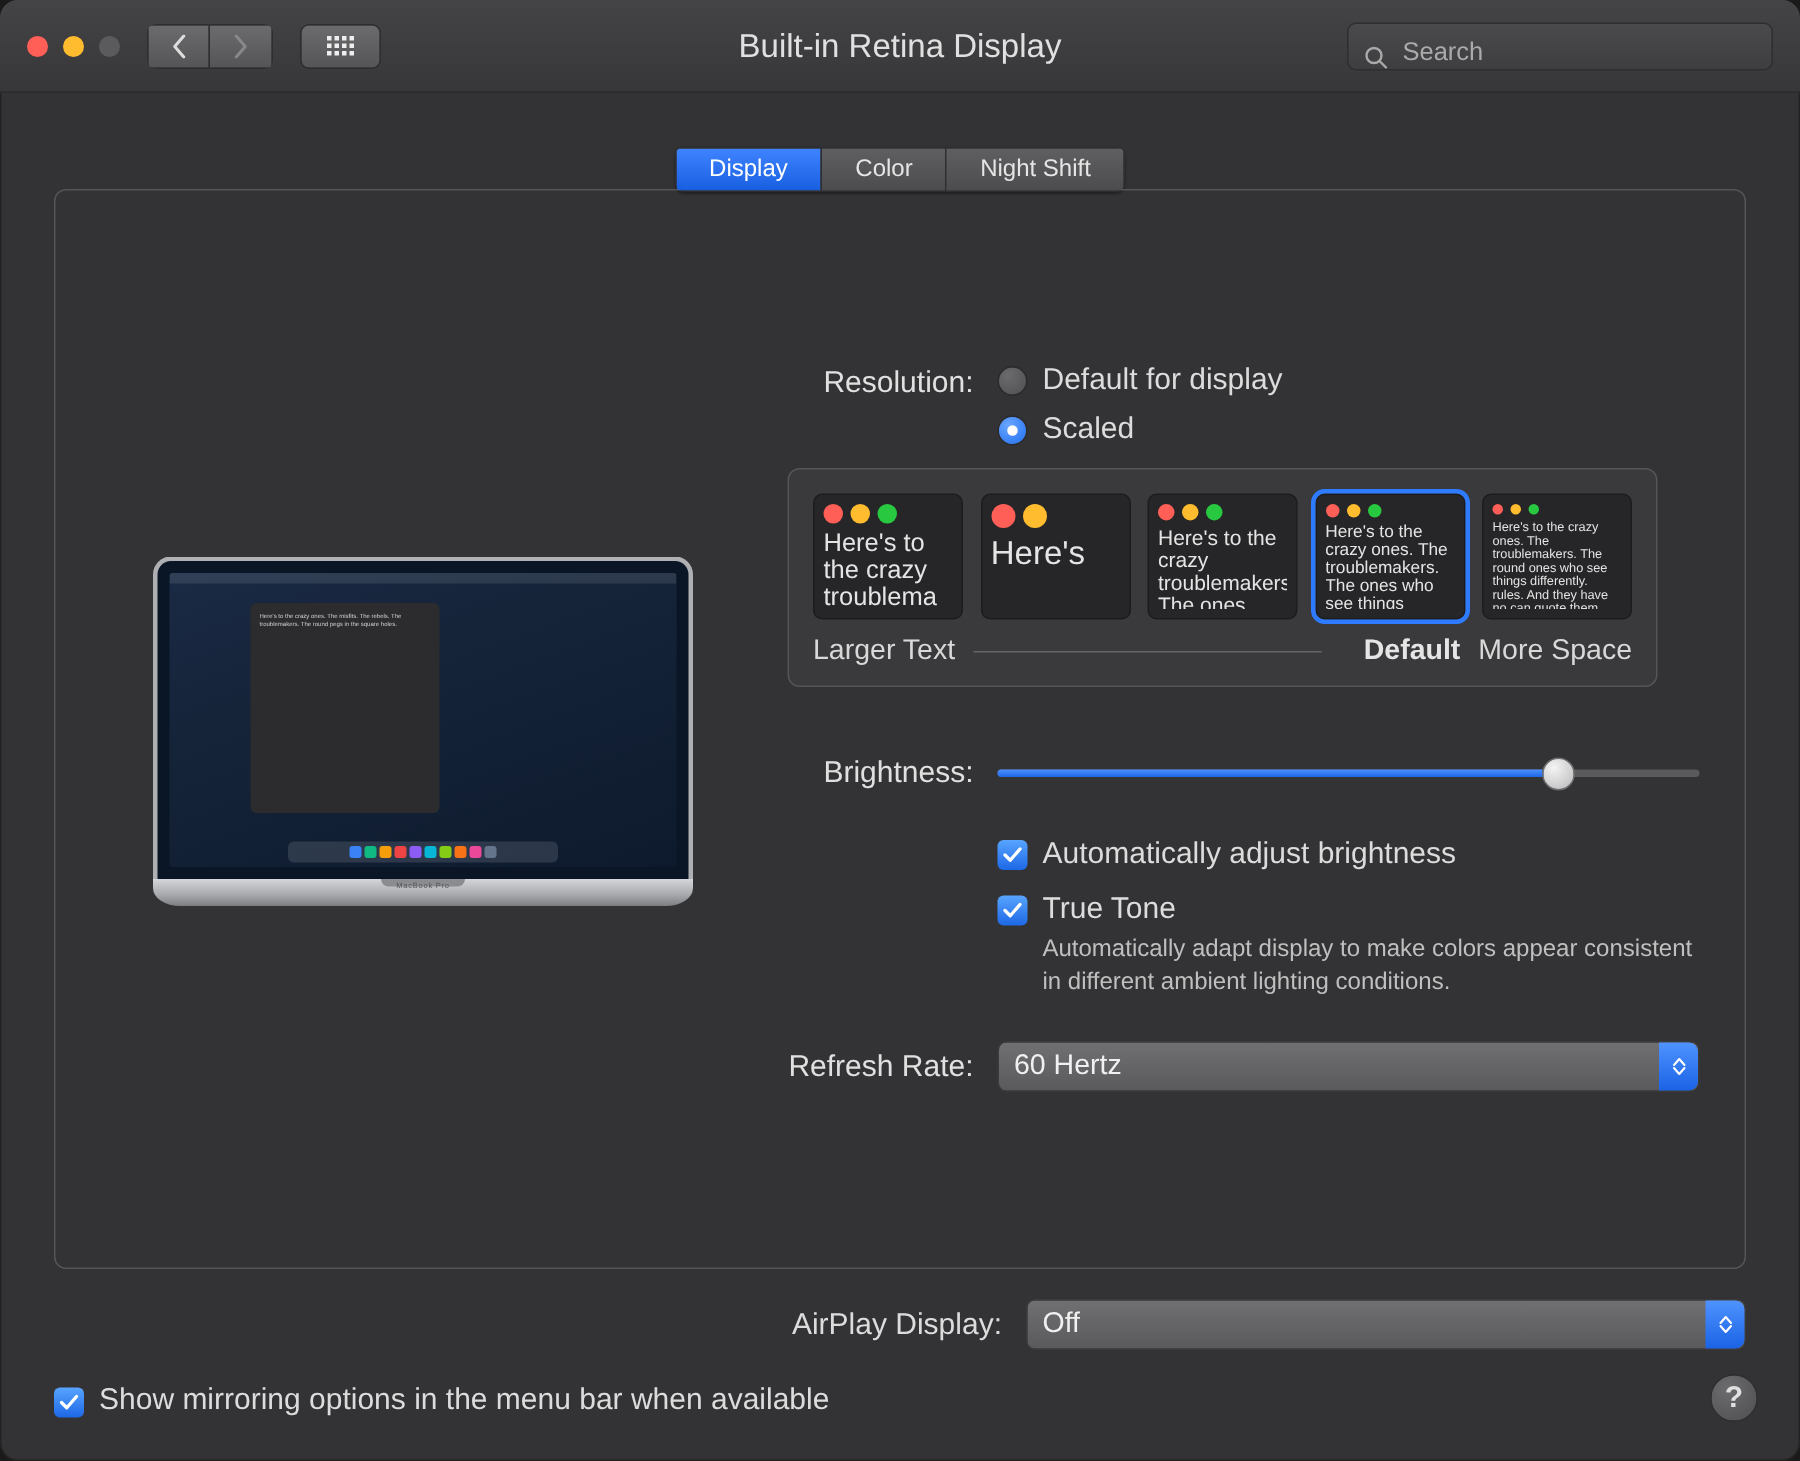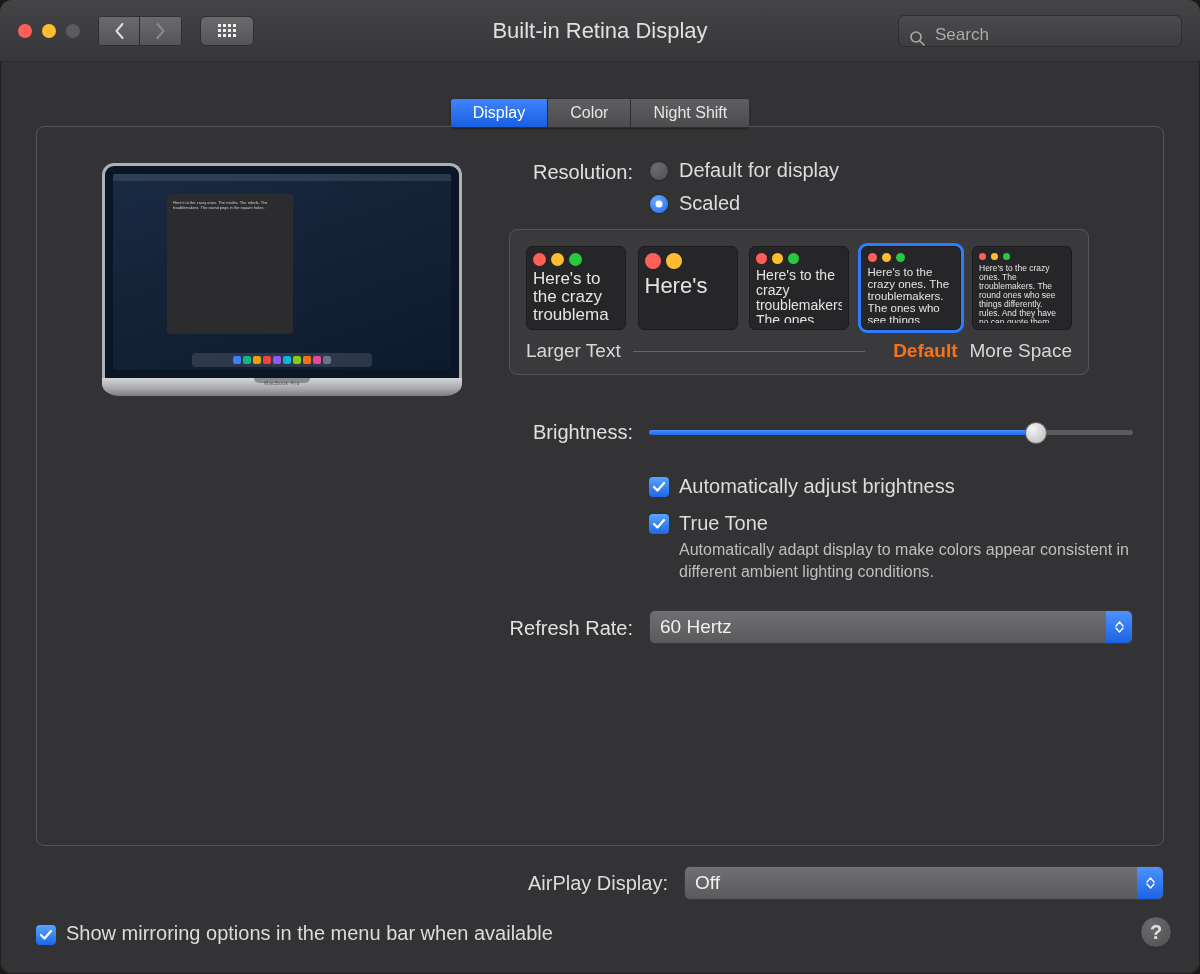--- a/index.html
+++ b/index.html
@@ -113,21 +113,22 @@
     color:#fff;
   }
 
   .panel {
     margin-top:-2px;
     border:1px solid var(--panel-border);
     border-radius:8px;
     padding:32px 30px 34px 30px;
     min-height:720px;
     display:flex;
-    gap:12px;
+    gap:28px;
+    align-items:center;
   }
 
   
   .left-col { width:430px; flex:none; display:flex; justify-content:center; align-items:flex-start; padding-top:4px; }
   .macbook { width:360px; }
   .mb-lid {
     border:3px solid #aeb0b3; border-bottom:none;
     border-radius:12px 12px 0 0;
     background:#0a1626;
     padding:8px;
@@ -211,21 +212,21 @@
   .t0 .dots span { width:16px; height:16px; } .t0 .txt { font-size:22px; }
   .t1 .dots span { width:13px; height:13px; } .t1 .txt { font-size:17px; line-height:18px; }
   .t2 .dots span { width:11px; height:11px; } .t2 .txt { font-size:14px; line-height:15px; }
   .t3 .dots span { width:9px;  height:9px;  } .t3 .txt { font-size:11.5px; line-height:12px; }
   .t4 .dots span { width:7px;  height:7px;  } .t4 .txt { font-size:8.5px;  line-height:9px; }
   .dot-r { background:#ff5f57; } .dot-y { background:#febc2e; } .dot-g { background:#28c840; }
 
   .res-labels { display:flex; justify-content:space-between; margin-top:10px; font-size:19px; color:#d8d8d8; }
   .res-labels .mid { flex:1; position:relative; margin:0 12px; display:flex; align-items:center; }
   .res-labels .mid::before { content:""; flex:1; height:1px; background:#666; }
-  .res-labels .def { font-weight:700; color:#f97316; margin-left:28px; }
+  .res-labels .def { font-weight:700; color:#e5e5e5; margin-left:28px; }
 
   .plain-label-row { display:flex; align-items:center; margin-top:46px; }
   .plain-label-row .form-label { padding-top:0; }
 
   .slider {
     position:relative; height:20px; display:flex; align-items:center;
   }
   .slider-track { height:5px; width:100%; background:#5a5a5c; border-radius:3px; position:relative; }
   .slider-fill { position:absolute; left:0; top:0; bottom:0; background:linear-gradient(#4c8fff,#1e67e8); border-radius:3px; }
   .slider-thumb {

